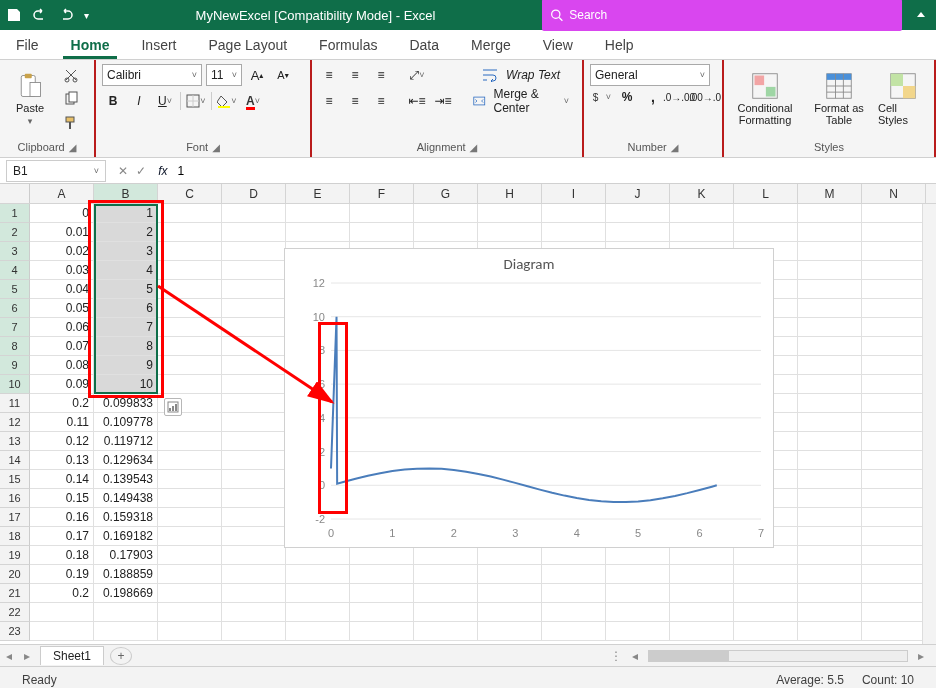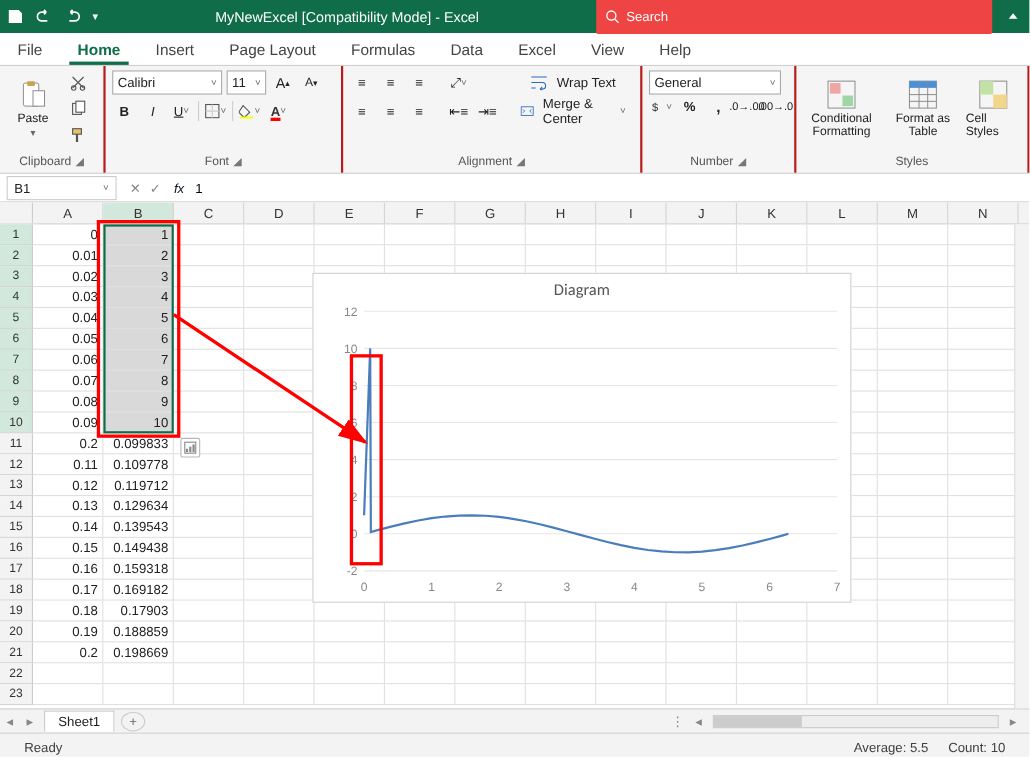--- a/index.html
+++ b/index.html
@@ -4,21 +4,21 @@
 <style>
   * { box-sizing: border-box; margin: 0; padding: 0; font-family: "Segoe UI", Arial, sans-serif; }
   body { width: 936px; height: 688px; background: #fff; overflow: hidden; font-size: 12px; color: #222; }
 
   
   .titlebar { display:flex; align-items:center; height:30px; background:#0f6e49; color:#fff; padding:0 6px; }
   .qat { display:flex; align-items:center; gap:10px; }
   .qat .icon { width:16px; height:16px; display:inline-block; }
   .titlebar .spacer { flex:1; }
   .titlebar .title { flex:0 0 auto; font-size:13px; padding:0 14px; white-space:nowrap; }
-  .search { flex:0 0 360px; height:22px; background:#ef4444; border-radius:2px; display:flex; align-items:center; padding:16px 8px; gap:6px; }
+  .search { flex:0 0 360px; height:22px; background:#d946ef; border-radius:2px; display:flex; align-items:center; padding:16px 8px; gap:6px; }
   .search input { background:transparent; border:none; color:#fff; width:100%; outline:none; font-size:12px; }
   .search input::placeholder { color:#fff; }
   .winbtn { width:18px; height:18px; margin-left:10px; display:flex; align-items:center; justify-content:center; }
 
   
   .tabs { display:flex; align-items:center; height:30px; background:#fff; border-bottom:1px solid #d0d0d0; padding:0 8px; gap:16px; color:#444; }
   .tab { padding:0 8px; height:28px; line-height:28px; font-size:14px; cursor:pointer; }
   .tab.active { font-weight:600; border-bottom:3px solid #0f6e49; color:#0f6e49; }
 
   
@@ -119,21 +119,21 @@
     </div>
 </div>
 
 <div class="tabs">
   <div class="tab">File</div>
   <div class="tab active">Home</div>
   <div class="tab">Insert</div>
   <div class="tab">Page Layout</div>
   <div class="tab">Formulas</div>
   <div class="tab">Data</div>
-  <div class="tab">Excel</div>
+  <div class="tab">Merge</div>
   <div class="tab">View</div>
   <div class="tab">Help</div>
 </div>
 
 <div class="ribbon">
 
   <div class="group" style="width:96px">
     <div class="controls">
       <div class="bigbtn">
         <svg class="icon" viewBox="0 0 32 32">
@@ -239,21 +239,21 @@
         <div class="stackrow">
           <div class="iconbtn">≡</div>
           <div class="iconbtn">≡</div>
           <div class="iconbtn">≡</div>
           <div style="width:6px"></div>
           <div class="iconbtn">⇤≡</div>
           <div class="iconbtn">⇥≡</div>
         </div>
       </div>
       <div class="stackcol" style="gap:4px;margin-left:6px;">
-        <div class="stackrow iconbtn" style="width:auto;padding:0 6px;">
+        <div class="stackrow iconbtn" style="width:auto;padding:0 6px;font-style:italic;">
           <svg width="16" height="14" viewBox="0 0 16 14">
               <path d="M1 2h14M1 7h10a3 3 0 0 1 0 6h-2m0 0 2-2m-2 2 2 2M1 12h4" stroke="#2a6ac0" fill="none"></path>
             </svg>
           <span style="margin-left:4px;">Wrap Text</span>
         </div>
         <div class="stackrow iconbtn" style="width:auto;padding:0 6px;">
           <svg width="16" height="14" viewBox="0 0 16 14">
               <rect x="1" y="2" width="14" height="10" fill="none" stroke="#2a6ac0"></rect>
               <path d="M5 7l-2-2m2 2-2 2M11 7l2-2m-2 2 2 2" stroke="#2a6ac0" fill="none"></path>
             </svg>

